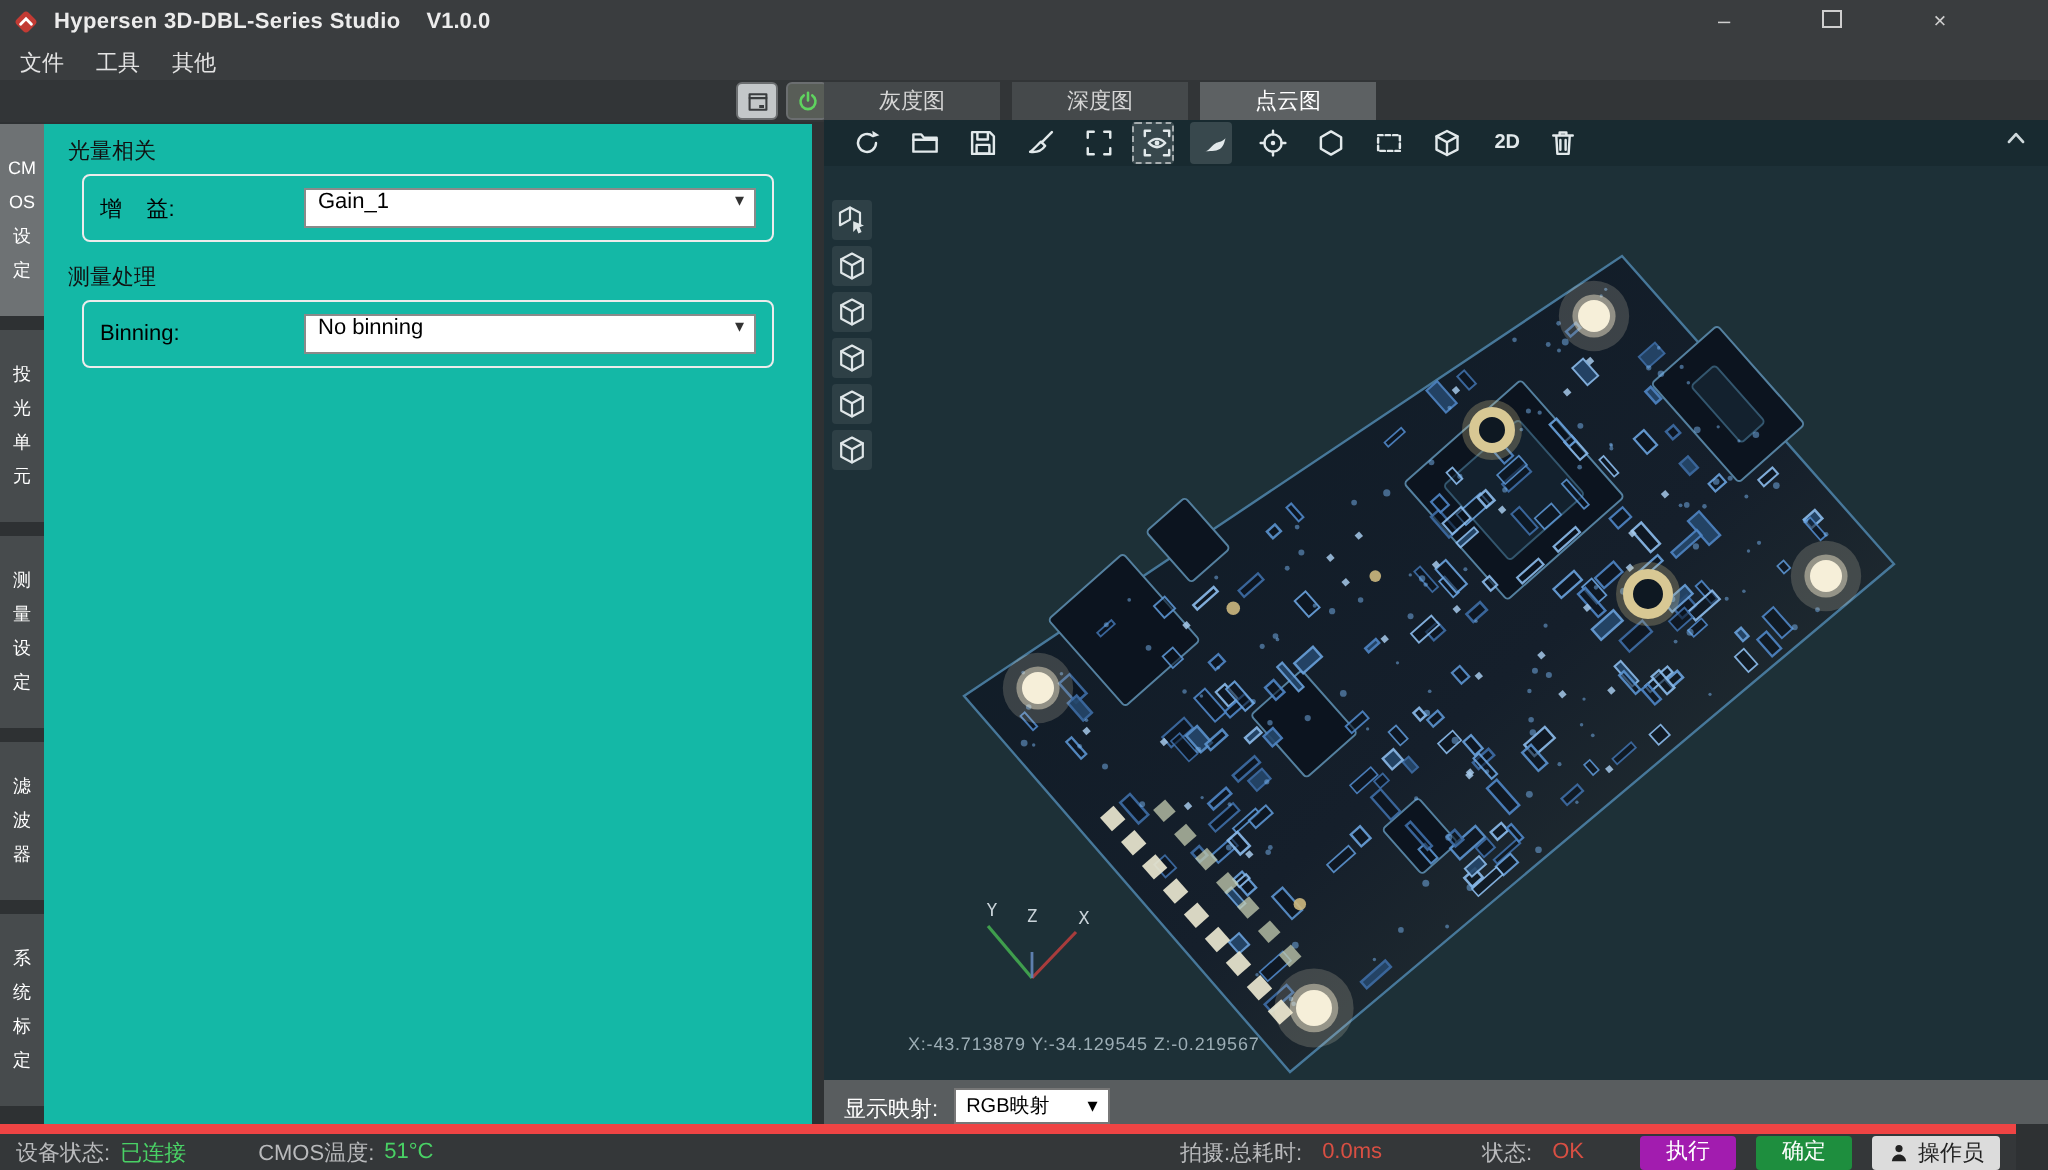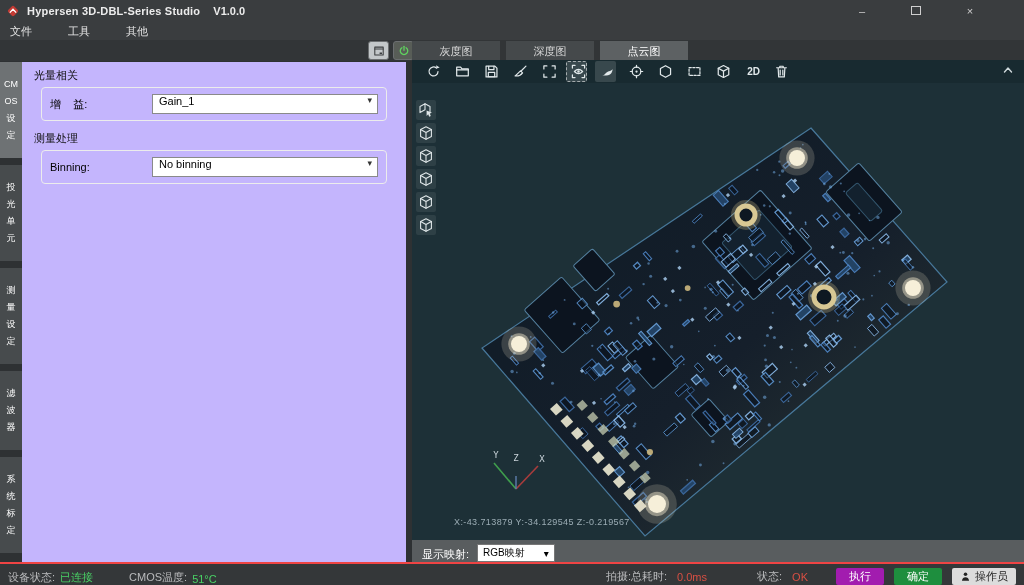--- a/index.html
+++ b/index.html
@@ -7,39 +7,39 @@
        background:#2e3133;font-family:"Liberation Sans",sans-serif;
        -webkit-font-smoothing:antialiased}
   .titlebar{position:absolute;top:0;left:0;right:0;height:22px;background:#3a3d3f;
             display:flex;align-items:center;padding-left:6px;gap:7px;z-index:5}
   .title{font-size:11px;font-weight:bold;color:#ececec;letter-spacing:.2px}
   .version{font-size:11px;font-weight:bold;color:#ececec;margin-left:6px}
   .win-controls{margin-left:auto;display:flex;align-items:center;gap:14px;padding-right:34px}
   .win-btn{width:40px;text-align:center;color:#cfcfcf;font-size:11px;cursor:default}
   .max-box{display:inline-block;width:8px;height:7px;border:1px solid #cfcfcf}
   .menubar{position:absolute;top:22px;left:0;right:0;height:18px;background:#3a3d3f;
-           display:flex;align-items:center;gap:36px;padding-left:10px;z-index:5}
+           display:flex;align-items:center;gap:16px;padding-left:10px;z-index:5}
   .menu-item{font-size:11px;color:#e3e3e3}
   .substrip{position:absolute;top:40px;left:0;right:0;height:21px;background:#323537}
   .quick-actions{position:absolute;top:41px;left:368px;display:flex;gap:4px}
   .qa-btn{width:19px;height:17px;border-radius:3px;display:flex;align-items:center;
           justify-content:center;border:1px solid #6b6e70}
   .qa-config{background:#c3c7c9;color:#3a3d3f}
   .qa-power{background:#585d57;color:#5fd35f}
   .viewtabs{position:absolute;left:412px;top:41px;height:20px;display:flex;gap:6px}
   .viewtab{width:88px;height:20px;line-height:20px;text-align:center;font-size:11px;
            background:#45494b;color:#d6d6d6}
   .viewtab.active{background:#5d6163;color:#ffffff}
   .side-tabs{position:absolute;left:0;top:62px;width:22px;display:flex;
              flex-direction:column;gap:7px}
   .tab-v{width:22px;background:#474b4d;color:#fff;display:flex;flex-direction:column;
          align-items:center;padding:17px 0;gap:6px}
   .tab-v.active{background:#6e7274}
   .tab-v span{font-size:9px;line-height:11px;display:block}
-  .panel{position:absolute;left:22px;top:62px;width:384px;bottom:23px;background:#c4b5fd}
+  .panel{position:absolute;left:22px;top:62px;width:384px;bottom:23px;background:#14b8a6}
   .group-title{font-size:11px;color:#111;padding:6px 12px 3px}
   .group-box{margin:1px 19px 4px;border:1px solid #ececec;border-radius:4px;
              padding:6px 8px;display:flex;align-items:center}
   .row-label{font-size:11px;color:#000;width:102px;white-space:pre}
   .select{flex:1;height:18px;background:#fff;border:1px solid #8a8a8a;display:flex;
           align-items:flex-start;padding:0 6px;font-size:11px;color:#000;position:relative}
   .select .arrow{position:absolute;right:5px;color:#333;font-size:9px}
   .viewport{position:absolute;left:412px;top:60px;width:612px;height:480px;background:#1d3037}
   .vp-scene{position:absolute;left:0;top:0;width:612px;height:480px}
   .vp-toolbar{position:absolute;top:0;left:0;right:0;height:23px;display:flex;
@@ -52,22 +52,22 @@
   .vp-collapse{margin-left:auto;color:#cfd9dc}
   .cube-rail{position:absolute;left:4px;top:40px;display:flex;flex-direction:column;gap:3px}
   .cube-btn{width:20px;height:20px;border-radius:2px;background:rgba(255,255,255,.08);
             display:flex;align-items:center;justify-content:center;color:#dfe6e8}
   .coords{position:absolute;left:42px;bottom:13px;font-size:9px;color:#9cadb5;letter-spacing:.4px}
   .mapbar{position:absolute;left:412px;top:540px;width:612px;height:22px;background:#595d5f;
           display:flex;align-items:flex-end;gap:8px;padding-left:10px;box-sizing:border-box}
   .map-label{font-size:11px;color:#fff}
   .map-select{background:#fff;border:1px solid #777;height:16px;display:flex;align-items:center;
               gap:19px;padding:0 5px;font-size:10px;color:#000}
-  .statusbar{position:absolute;left:0;right:0;bottom:0;height:23px;background:#343739;
-             border-top:2px solid #ef4444;display:flex;align-items:flex-end;font-size:11px;
+  .statusbar{position:absolute;left:0;right:16px;bottom:0;height:23px;background:#343739;
+             border-top:5px solid #ef4444;display:flex;align-items:center;font-size:11px;
              padding:0 8px;gap:5px;box-sizing:border-box}
   .sb-label{color:#b9babc}
   .sb-green{color:#49d165}
   .sb-red{color:#d84f43}
   .sb-gap{width:26px}
   .sb-right{margin-left:auto;display:flex;align-items:center;gap:10px}
   .btn{height:17px;line-height:17px;font-size:11px;text-align:center;border-radius:2px;
        padding:0 13px;color:#fff}
   .btn-exec{background:#a21caf}
   .btn-ok{background:#1e8e3e}

